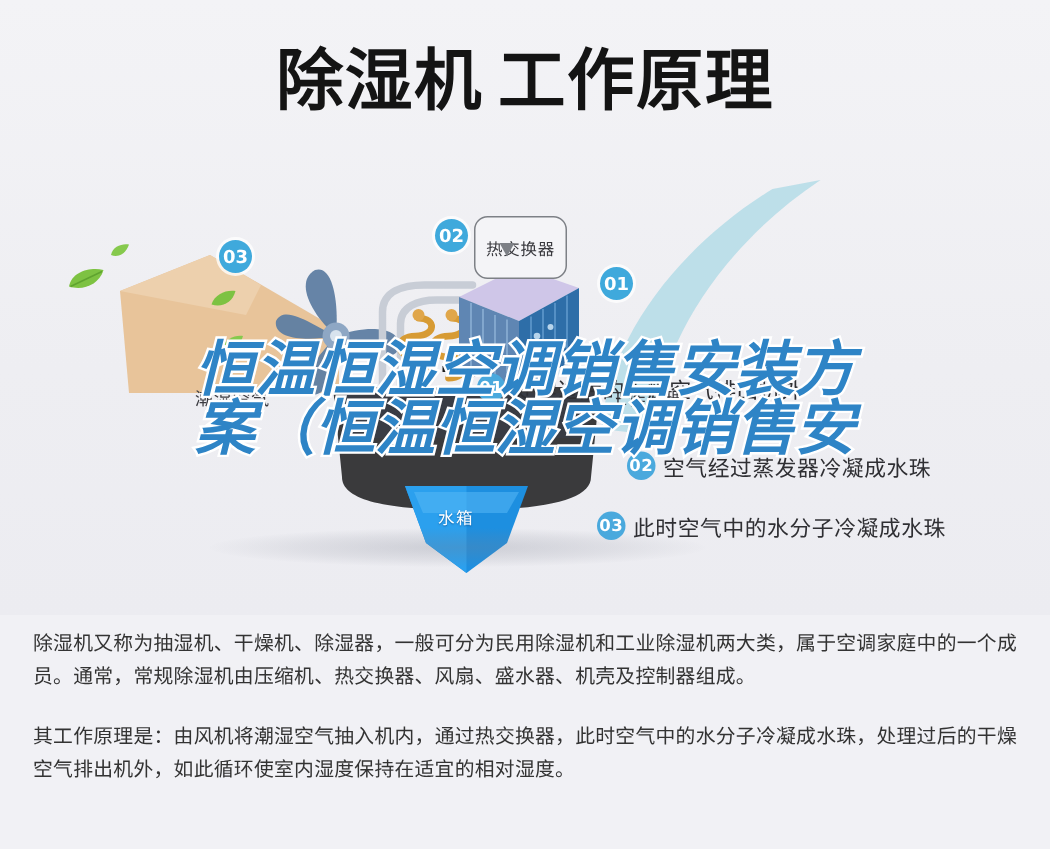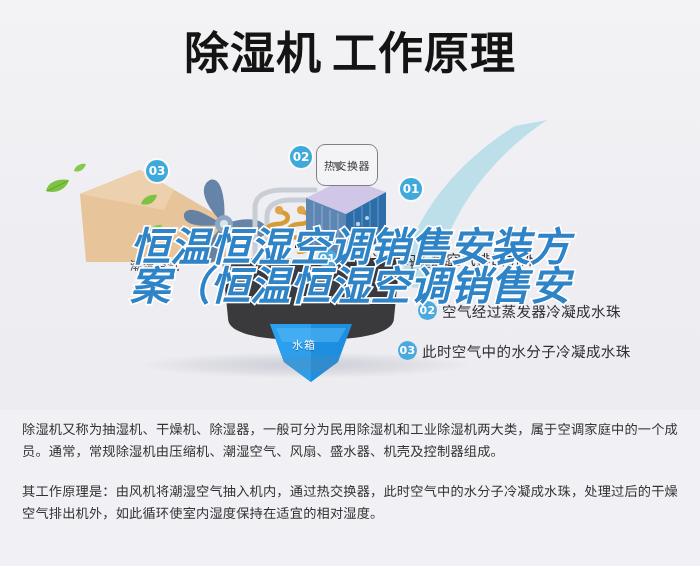--- a/index.html
+++ b/index.html
@@ -386,17 +386,17 @@
     </div>
 
     <div class="overlay-title">
       <span>恒温恒湿空调销售安装方</span><br>
       <span>案（恒温恒湿空调销售安</span><br>
     </div>
 
   </div>
 
   <div class="body-copy">
-    <p>除湿机又称为抽湿机、干燥机、除湿器，一般可分为民用除湿机和工业除湿机两大类，属于空调家庭中的一个成员。通常，常规除湿机由压缩机、潮湿空气、风扇、盛水器、机壳及控制器组成。</p>
+    <p>除湿机又称为抽湿机、干燥机、除湿器，一般可分为民用除湿机和工业除湿机两大类，属于空调家庭中的一个成员。通常，常规除湿机由压缩机、热交换器、风扇、盛水器、机壳及控制器组成。</p>
     <p>其工作原理是：由风机将潮湿空气抽入机内，通过热交换器，此时空气中的水分子冷凝成水珠，处理过后的干燥空气排出机外，如此循环使室内湿度保持在适宜的相对湿度。</p>
   </div>
 
 </div>
 
 </body></html>

